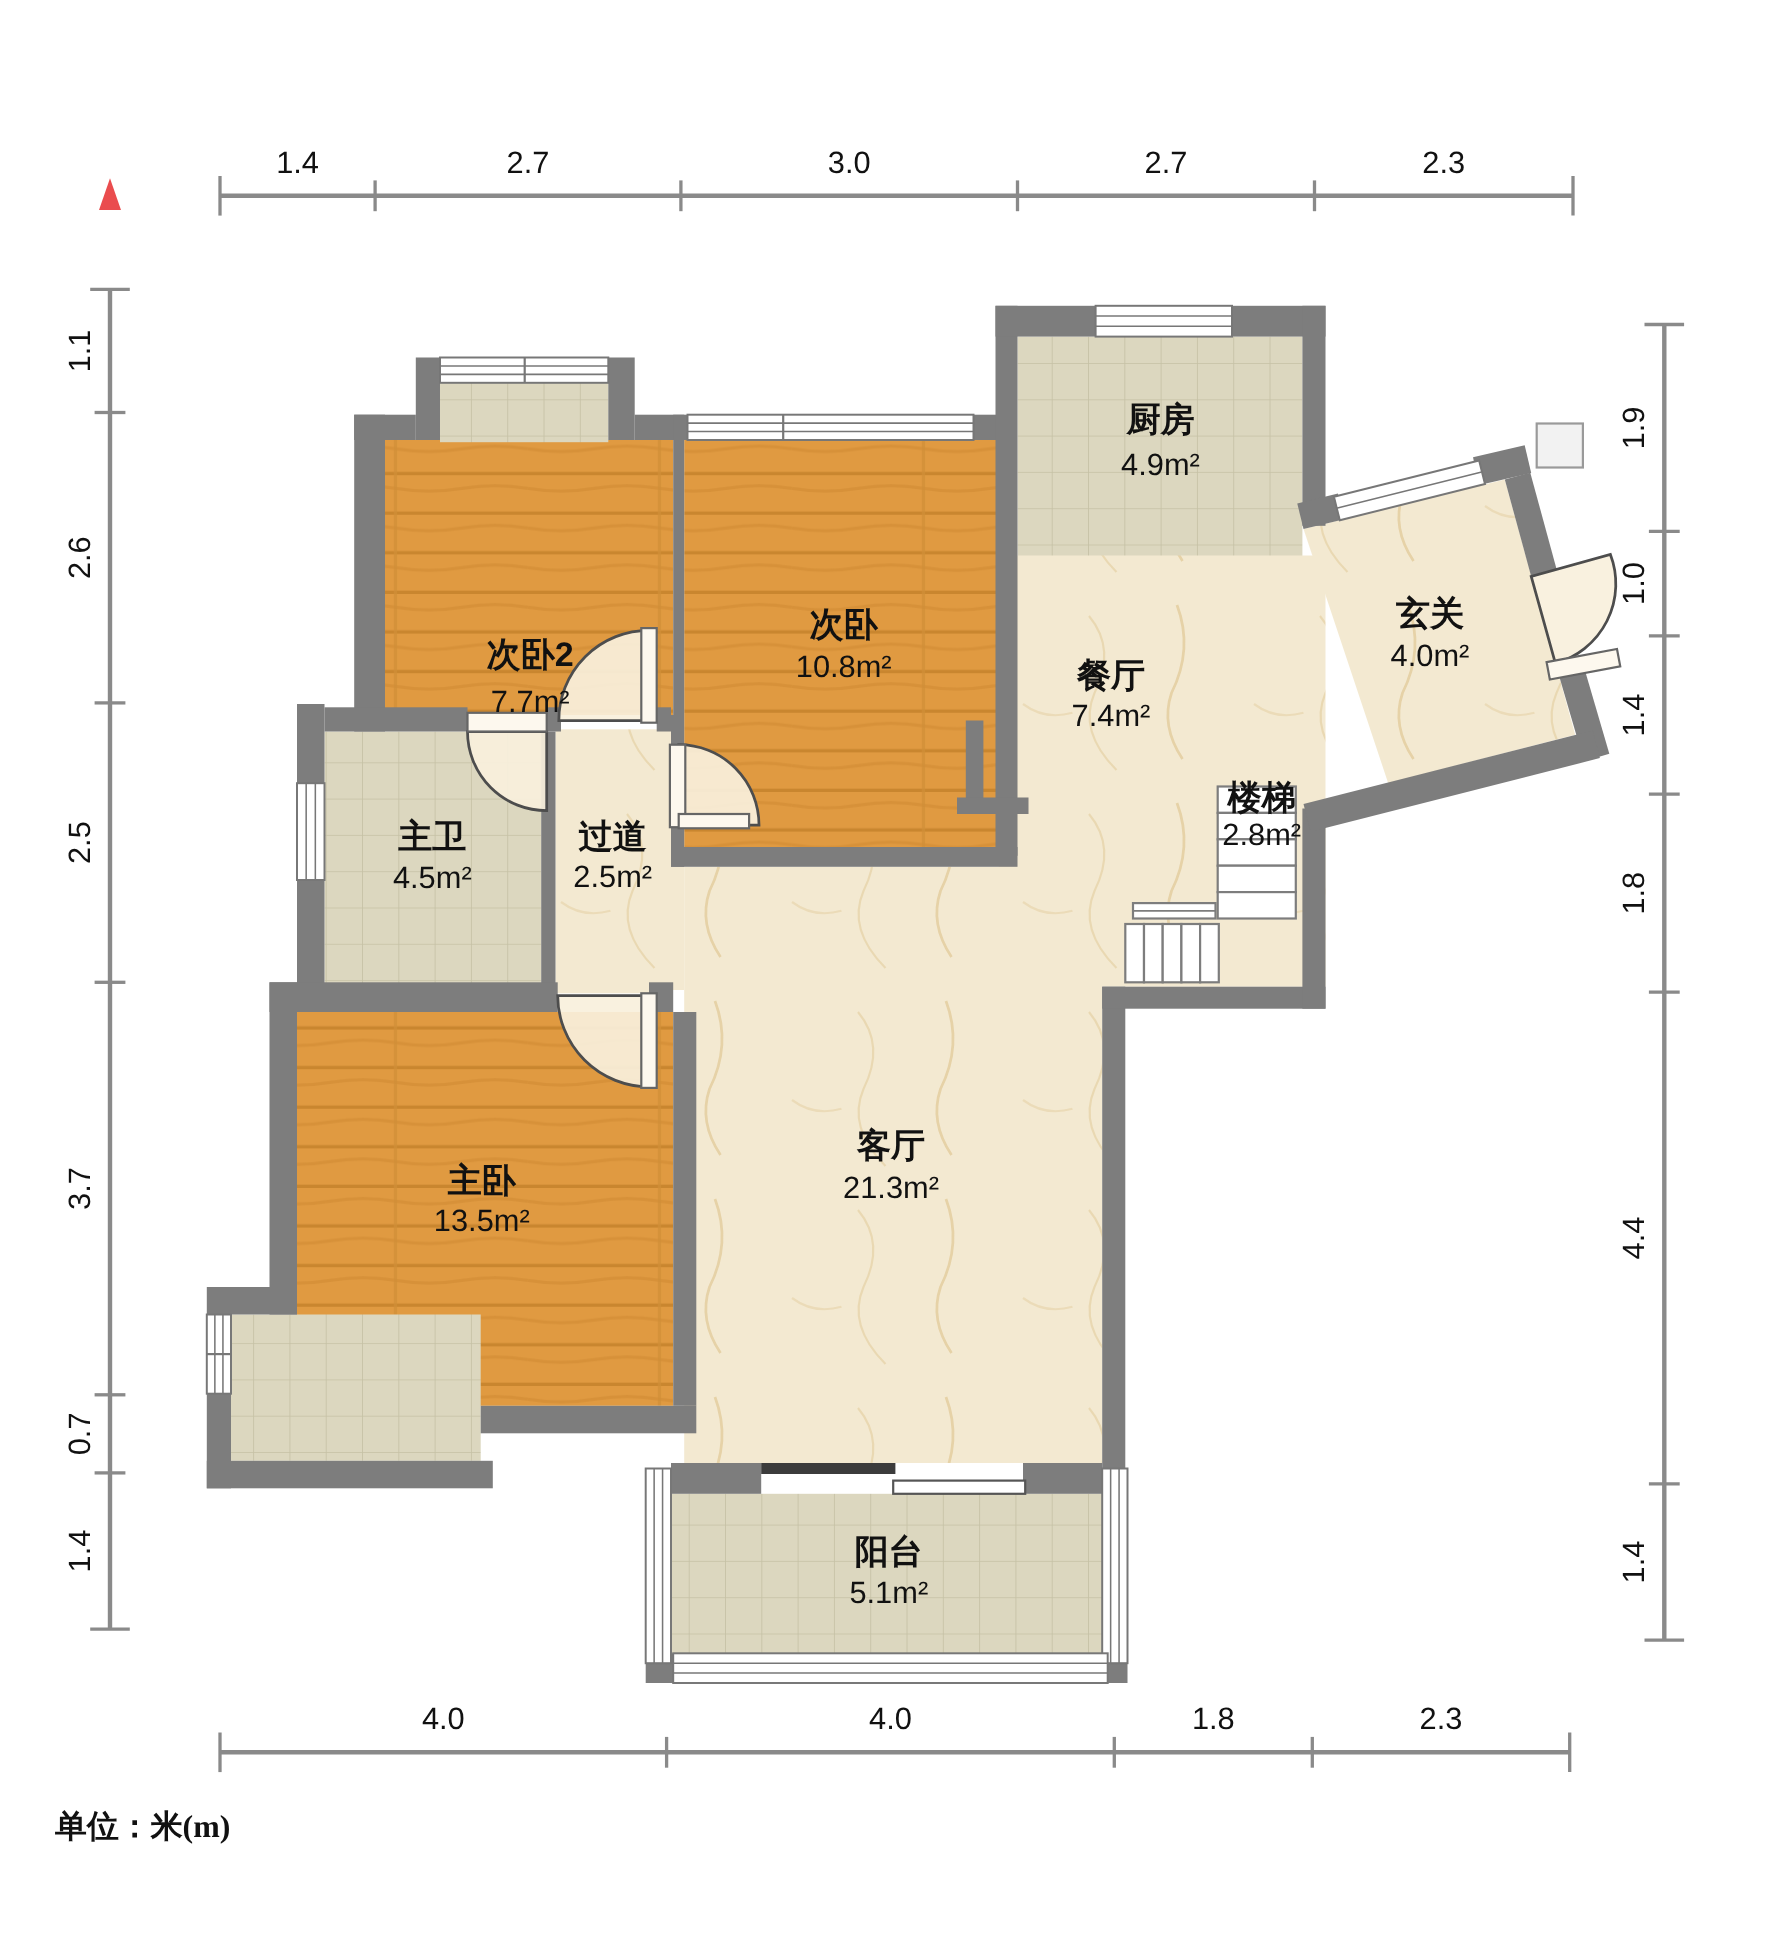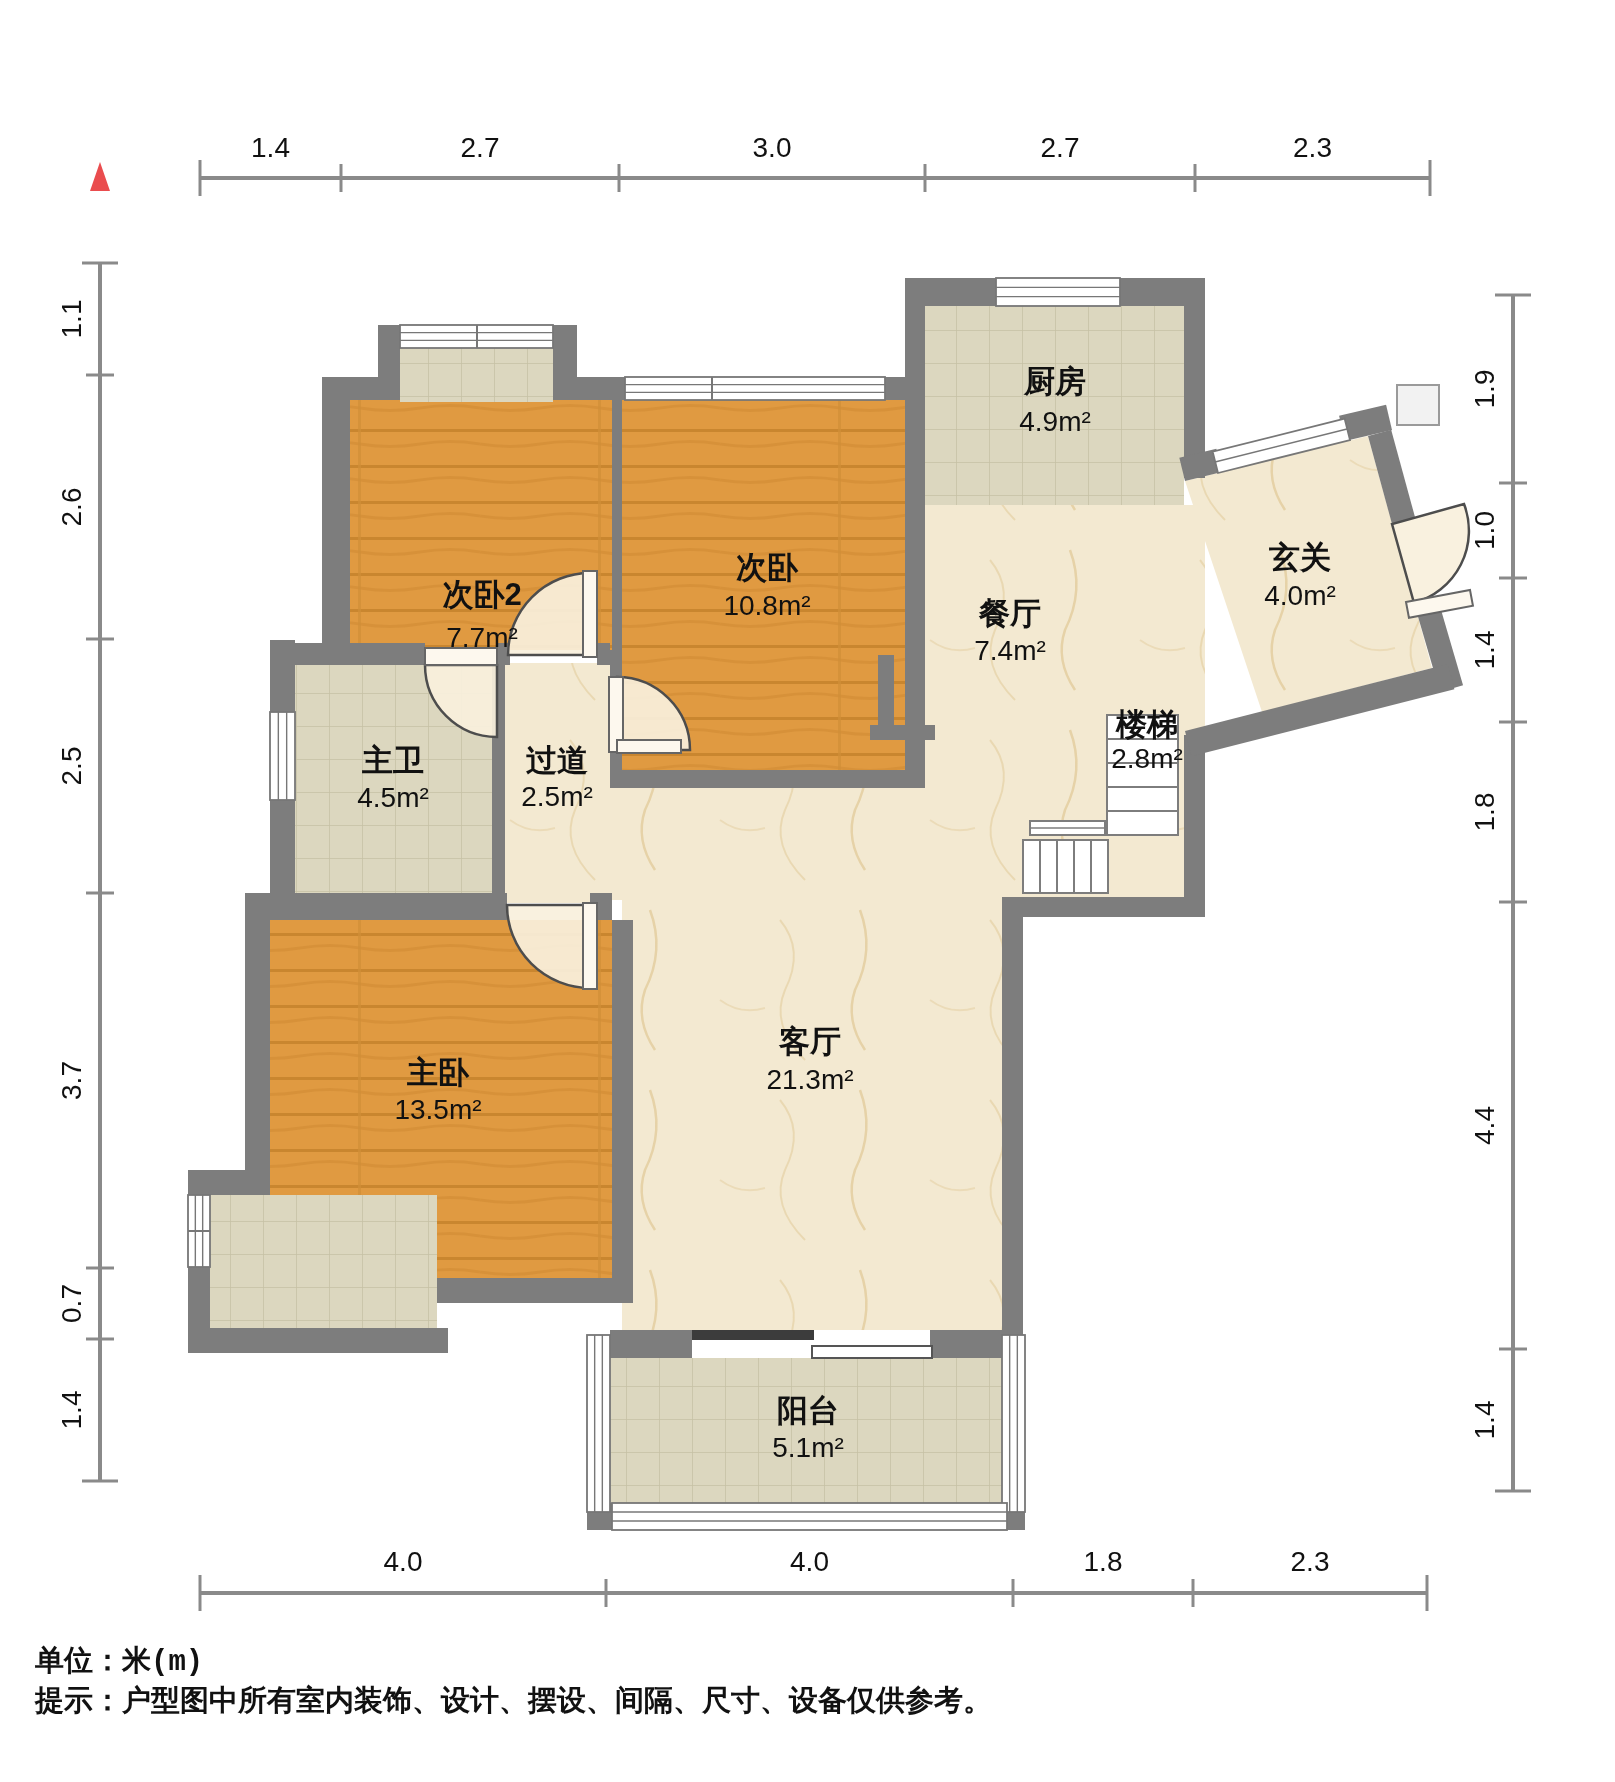--- a/index.html
+++ b/index.html
@@ -1,20 +1,20 @@
 <!DOCTYPE html>
 <html><head>
 <meta charset="utf-8">
 <style>
   html,body{margin:0;padding:0;background:#ffffff;}
   #stage{position:relative;width:1615px;height:1782px;background:#fff;overflow:hidden;
          font-family:"Liberation Sans", sans-serif;}
   #plan{position:absolute;left:0;top:0;}
-  .note{position:absolute;left:35px;font-size:29px;font-weight:600;color:#111;
-        font-family:Liberation Mono, monospace; white-space:nowrap;}
+  .note{position:absolute;left:50px;font-size:29px;font-weight:600;color:#111;
+        font-family:Liberation Serif, serif; white-space:nowrap;}
   svg text{font-family:"Liberation Sans", sans-serif;}
 </style>
 </head>
 <body>
 
 <div id="stage">
   <svg id="plan" width="1615" height="1782" viewBox="0 0 1615 1782" xmlns="http://www.w3.org/2000/svg">
     <defs>
       <pattern id="woodP" width="240" height="36" patternUnits="userSpaceOnUse">
         <rect width="240" height="36" fill="#e09a41"></rect>
@@ -225,14 +225,13 @@
         <text x="557" y="799" font-size="28" font-weight="400" fill="#111111" text-anchor="middle" dominant-baseline="middle">2.5m²</text>
         <text x="438" y="1075" font-size="31" font-weight="600" fill="#111111" text-anchor="middle" dominant-baseline="middle">主卧</text>
         <text x="438" y="1112" font-size="28" font-weight="400" fill="#111111" text-anchor="middle" dominant-baseline="middle">13.5m²</text>
         <text x="810" y="1044" font-size="31" font-weight="600" fill="#111111" text-anchor="middle" dominant-baseline="middle">客厅</text>
         <text x="810" y="1082" font-size="28" font-weight="400" fill="#111111" text-anchor="middle" dominant-baseline="middle">21.3m²</text>
         <text x="808" y="1413" font-size="31" font-weight="600" fill="#111111" text-anchor="middle" dominant-baseline="middle">阳台</text>
         <text x="808" y="1450" font-size="28" font-weight="400" fill="#111111" text-anchor="middle" dominant-baseline="middle">5.1m²</text>
       </g>
   </svg>
   <div class="note" style="top:1641px">单位：米(m)</div>
-  <div class="note" style="top:1681px">提示：户型图中所有室内装饰、设计、摆设、间隔、尺寸、设备仅供参考。</div>
 </div>
 
 </body></html>

